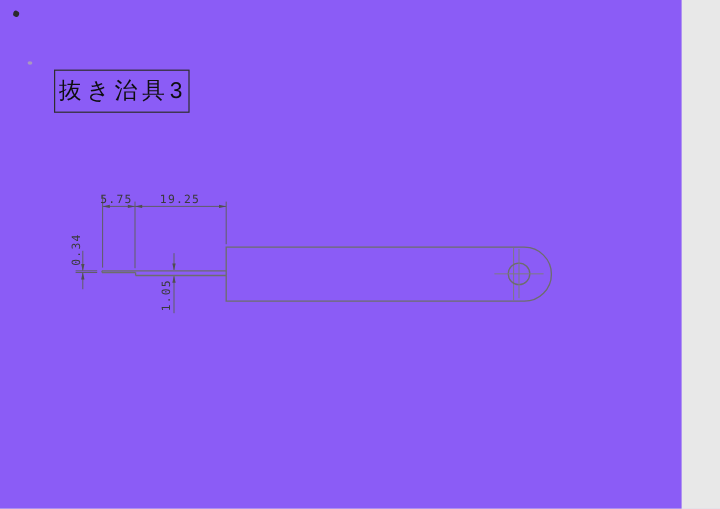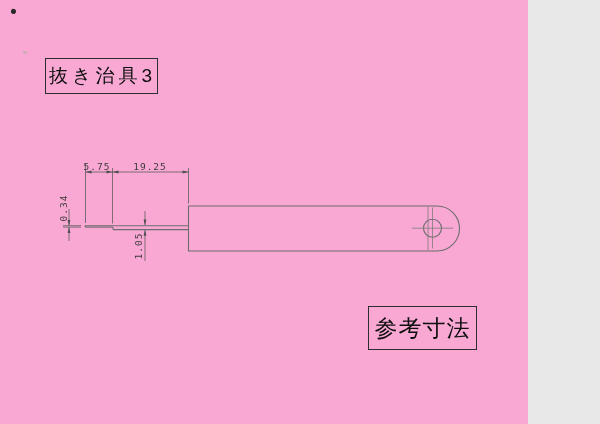--- a/index.html
+++ b/index.html
@@ -1,19 +1,19 @@
 <!DOCTYPE html>
 <html><head>
 <meta charset="utf-8">
 <style>
   html,body{margin:0;padding:0;background:#e8e8e8;}
   .page{
     position:relative;
-    width:528px;height:424px;
-    background:#f9a8d4;
+    width:568px;height:424px;
+    background:#8b5cf6;
     overflow:hidden;
     font-family:"Liberation Sans","DejaVu Sans",sans-serif;
   }
   .label-box{
     position:absolute;
     display:flex;align-items:center;justify-content:center;
     border:1px solid #2e2e2e;
     background:transparent;
     color:#0e0e0e;
   }
@@ -44,23 +44,20 @@
 
 <div class="page">
 
   <div class="speck speck-1"></div>
   <div class="speck speck-2"></div>
 
   <div class="label-box title-box">
     <span>抜き治具3</span>
   </div>
 
-  <div class="label-box ref-box">
-    <span>参考寸法</span>
-  </div>
 
   <svg class="drawing" width="600" height="424" viewBox="0 0 600 424">
 
     <g>
       <path class="outline" d="M 188.5 206 L 437 206 A 22.5 22.5 0 0 1 437 251 L 188.5 251 L 188.5 206 Z"></path>
       <line class="thin" x1="428" y1="206.5" x2="428" y2="250.5"></line>
     </g>
 
     <g>
       <circle class="outline" cx="432.5" cy="228.2" r="9"></circle>

